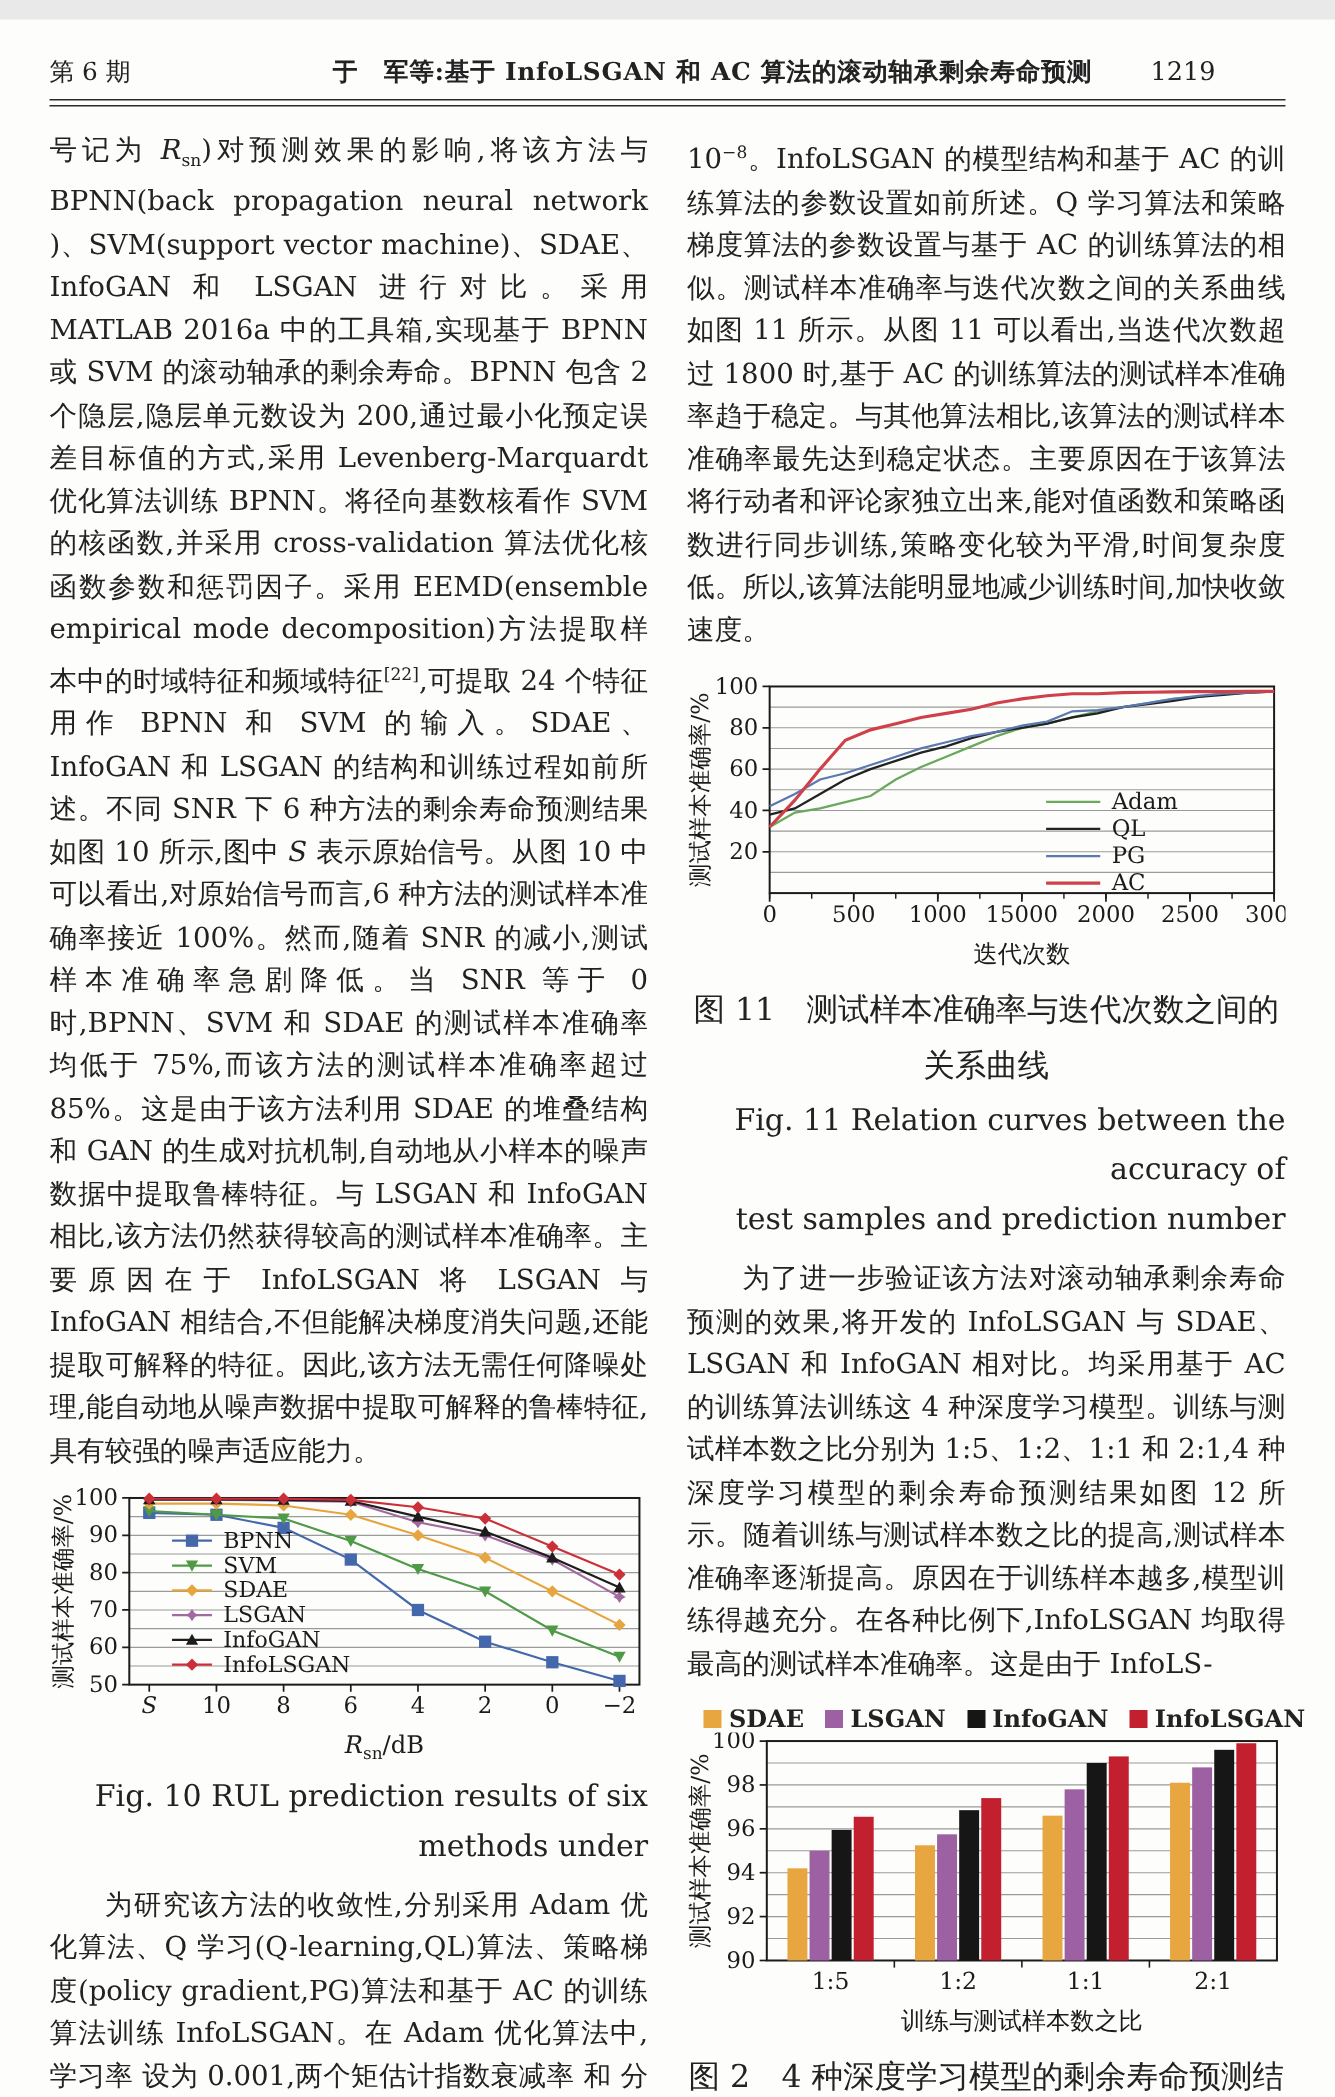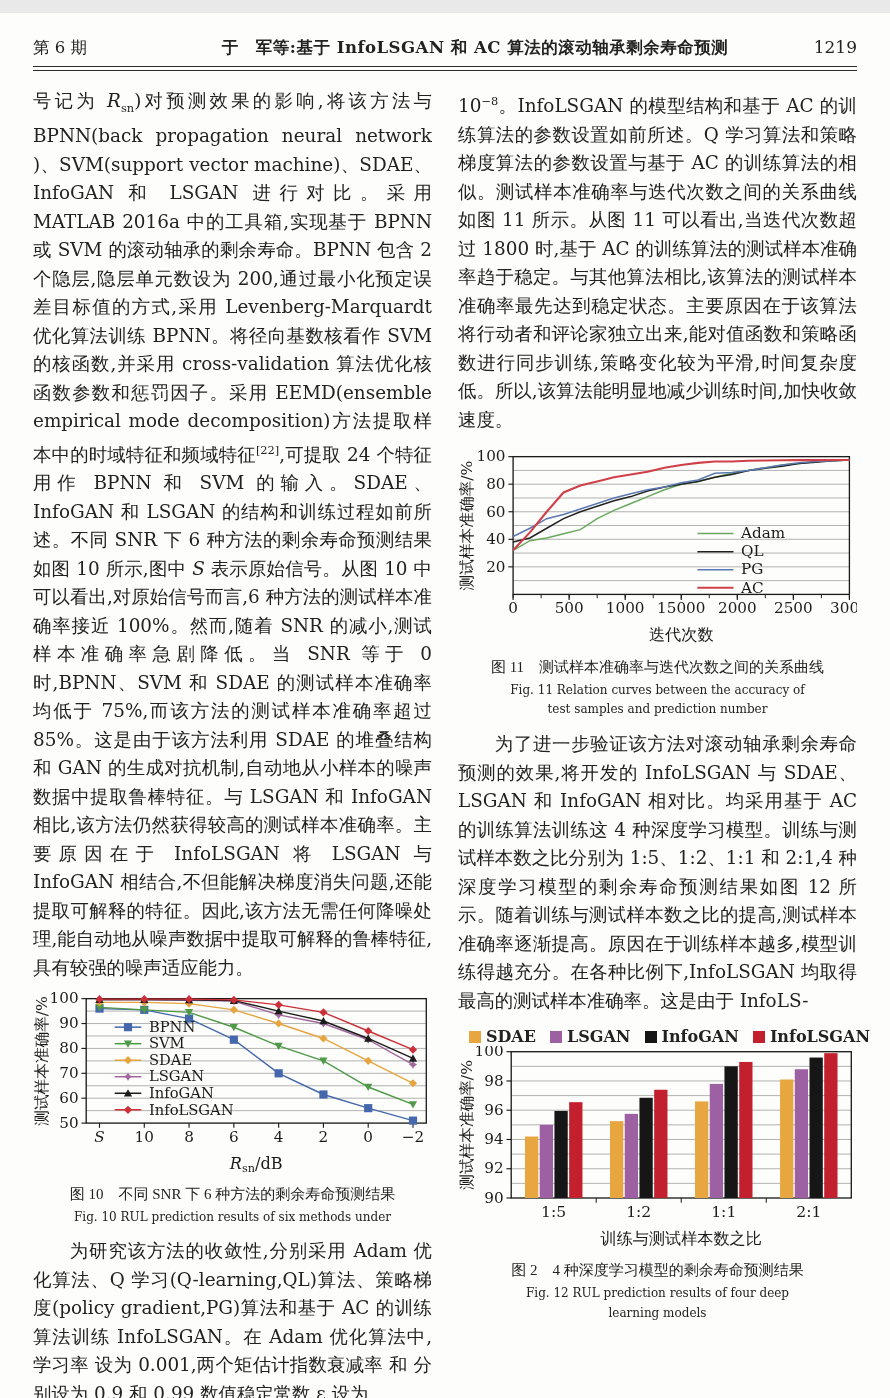--- a/index.html
+++ b/index.html
@@ -5,34 +5,34 @@
   html,body{margin:0;padding:0;background:#e9e9e9;}
   .page{
     width:890px;height:1386px;margin:13px auto;background:#fdfdfb;color:#222;
     box-sizing:border-box;padding:16px 33px 4px 33px;overflow:hidden;
     font-family:"DejaVu Serif","Liberation Serif",serif;
   }
   
   .hdr{display:flex;align-items:baseline;font-size:16.5px;margin-top:8px;}
   .hdr .issue{width:150px;text-align:left;}
   .hdr .rtitle{flex:1;text-align:center;letter-spacing:.5px;font-weight:bold;}
-  .hdr .pageno{width:90px;text-align:right;font-size:17px;}
+  .hdr .pageno{width:90px;text-align:left;font-size:17px;}
   .rule{margin-top:7px;border-top:1.8px solid #2b2b2b;border-bottom:1px solid #2b2b2b;height:3px;}
   
   .cols{display:flex;gap:26px;margin-top:16px;}
   .col{flex:1 1 0;min-width:0;}
   p.body{font-size:18.4px;line-height:28.5px;text-align:justify;margin:0;}
   p.indent{text-indent:2em;}
   sup{font-size:.62em;}
   sub{font-size:.62em;}
   .figure{margin:10px 0 4px;}
   .figure svg{display:block;width:100%;height:auto;}
   .caption{text-align:center;margin:2px 0 10px;}
-  .caption .zh{font-size:15px;line-height:1.8;font-family:Liberation Serif, serif;}
-  .caption .en{font-size:12px;line-height:1.65;}
+  .caption .zh{font-size:21px;line-height:1.8;}
+  .caption .en{font-size:20px;line-height:1.65;text-align:right;}
   svg text{font-family:"DejaVu Serif","Liberation Serif",serif;fill:#1b1b1b;}
   .legend-row{display:flex;justify-content:center;align-items:center;gap:14px;font-size:16px;margin:4px 0 0 24px;}
   .legend-row .sw{display:inline-block;width:12px;height:12px;margin-right:5px;vertical-align:-1px;}
   .legend-row .it{white-space:nowrap;font-weight:bold;}
 </style>
 </head>
 <body>
 
 <div class="page">
 
@@ -158,21 +158,20 @@
             <text x="122" y="94.19999999999999" font-size="15.5" text-anchor="start">LSGAN</text>
             <line x1="86" x2="114" y1="106.6" y2="106.6" stroke="#1c1c1c" stroke-width="1.6"></line>
             <polygon points="100,102.3 95.7,110.03999999999999 104.3,110.03999999999999" fill="#1c1c1c"></polygon>
             <text x="122" y="111.6" font-size="15.5" text-anchor="start">InfoGAN</text>
             <line x1="86" x2="114" y1="124" y2="124" stroke="#cb3038" stroke-width="1.6"></line>
             <polygon points="100,119.7 104.3,124 100,128.3 95.7,124" fill="#cb3038"></polygon>
             <text x="122" y="129" font-size="15.5" text-anchor="start">InfoLSGAN</text>
           </svg>
       </div>
       <div class="caption">
-        <div class="zh">图 10　不同 SNR 下 6 种方法的剩余寿命预测结果</div>
         <div class="en">Fig. 10   RUL prediction results of six methods under</div>
       </div>
 
       <p class="body indent">为研究该方法的收敛性,分别采用 Adam 优化算法、Q 学习(Q-learning,QL)算法、策略梯度(policy gradient,PG)算法和基于 AC 的训练算法训练 InfoLSGAN。在 Adam 优化算法中,学习率  设为 0.001,两个矩估计指数衰减率  和  分别设为 0.9 和 0.99,数值稳定常数 ε 设为</p>
     </div>
 
     <div class="col">
       <p class="body">10<sup>−8</sup>。InfoLSGAN 的模型结构和基于 AC 的训练算法的参数设置如前所述。Q 学习算法和策略梯度算法的参数设置与基于 AC 的训练算法的相似。测试样本准确率与迭代次数之间的关系曲线如图 11 所示。从图 11 可以看出,当迭代次数超过 1800 时,基于 AC 的训练算法的测试样本准确率趋于稳定。与其他算法相比,该算法的测试样本准确率最先达到稳定状态。主要原因在于该算法将行动者和评论家独立出来,能对值函数和策略函数进行同步训练,策略变化较为平滑,时间复杂度低。所以,该算法能明显地减少训练时间,加快收敛速度。</p>
 
       <div class="figure" style="margin-top:16px;">

